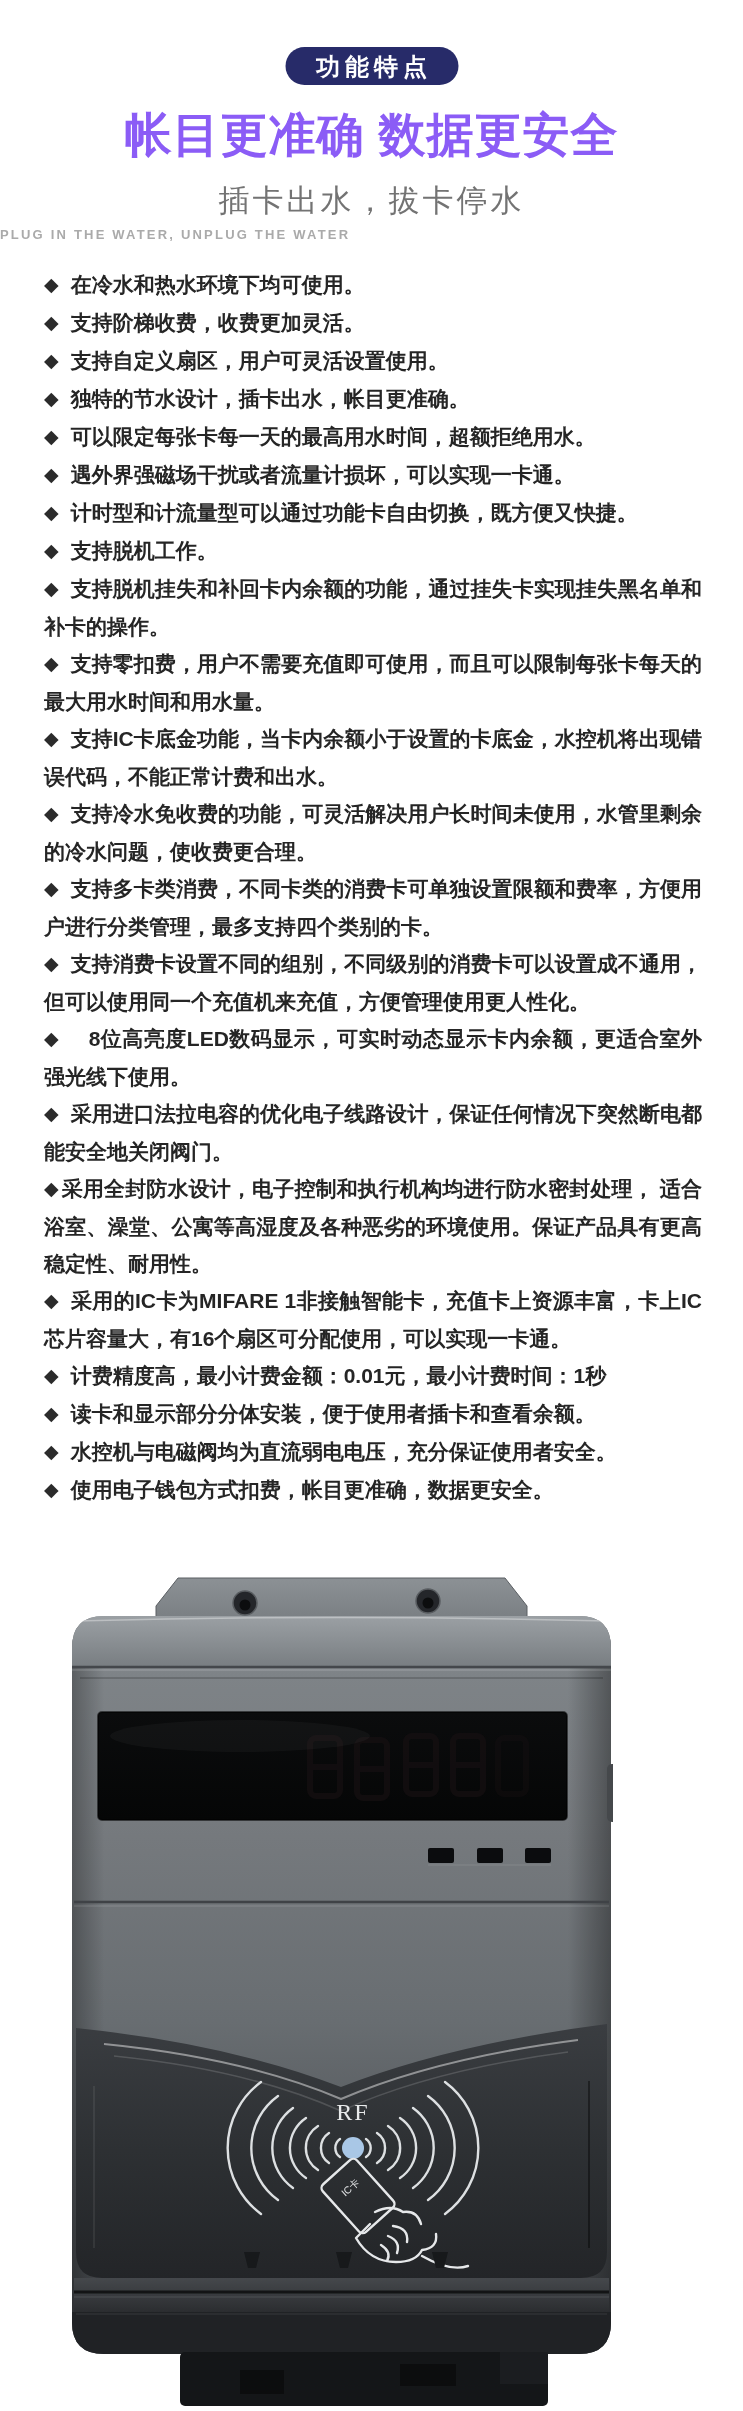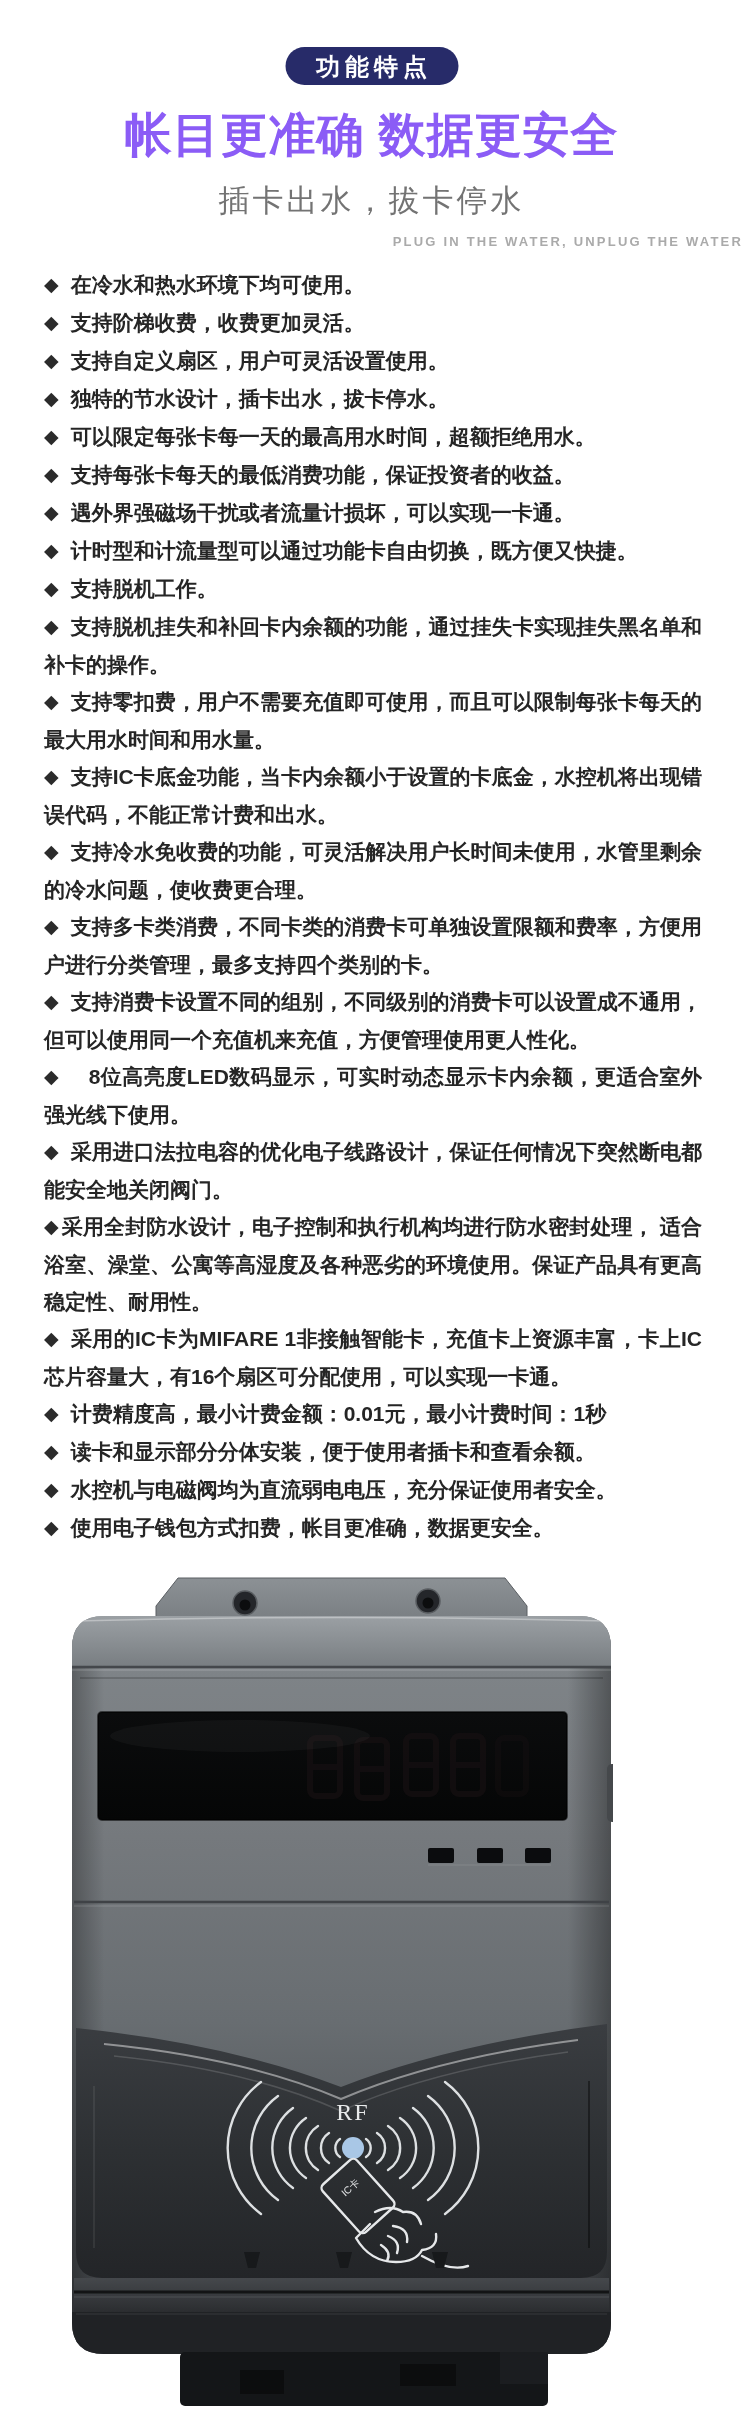--- a/index.html
+++ b/index.html
@@ -16,21 +16,21 @@
   }
   .title{
     position:absolute;top:104px;left:0;width:100%;margin:0;text-align:center;
     font-size:47px;font-weight:700;color:#8b5cf6;letter-spacing:1px;
   }
   .subtitle{
     position:absolute;top:180px;left:0;width:100%;text-align:center;
     font-size:31px;font-weight:400;color:#737373;letter-spacing:3px;
   }
   .subtitle-en{
-    position:absolute;top:234px;left:0;width:100%;text-align:right;
+    position:absolute;top:227px;left:0;width:100%;text-align:left;
     font-size:13px;font-weight:600;color:#aaaaaa;letter-spacing:2.2px;
   }
   
   .features{
     position:absolute;top:266px;left:44px;width:658px;
   }
   .feature{
     margin:0;font-size:21px;line-height:37px;color:#252525;font-weight:600;
     text-align:justify;
   }
@@ -50,23 +50,22 @@
 
   <div class="badge">功能特点</div>
   <h1 class="title">帐目更准确 数据更安全</h1>
   <div class="subtitle">插卡出水，拔卡停水</div>
   <div class="subtitle-en">PLUG IN THE WATER, UNPLUG THE WATER</div>
 
   <div class="features">
       <p class="feature"><span class="bullet">◆</span><span>在冷水和热水环境下均可使用。</span></p>
       <p class="feature"><span class="bullet">◆</span><span>支持阶梯收费，收费更加灵活。</span></p>
       <p class="feature"><span class="bullet">◆</span><span>支持自定义扇区，用户可灵活设置使用。</span></p>
-      <p class="feature"><span class="bullet">◆</span><span>独特的节水设计，插卡出水，拔卡停水。</span></p>
+      <p class="feature"><span class="bullet">◆</span><span>独特的节水设计，插卡出水，帐目更准确。</span></p>
       <p class="feature"><span class="bullet">◆</span><span>可以限定每张卡每一天的最高用水时间，超额拒绝用水。</span></p>
-      <p class="feature"><span class="bullet">◆</span><span>支持每张卡每天的最低消费功能，保证投资者的收益。</span></p>
       <p class="feature"><span class="bullet">◆</span><span>遇外界强磁场干扰或者流量计损坏，可以实现一卡通。</span></p>
       <p class="feature"><span class="bullet">◆</span><span>计时型和计流量型可以通过功能卡自由切换，既方便又快捷。</span></p>
       <p class="feature"><span class="bullet">◆</span><span>支持脱机工作。</span></p>
       <p class="feature"><span class="bullet">◆</span><span>支持脱机挂失和补回卡内余额的功能，通过挂失卡实现挂失黑名单和补卡的操作。</span></p>
       <p class="feature"><span class="bullet">◆</span><span>支持零扣费，用户不需要充值即可使用，而且可以限制每张卡每天的最大用水时间和用水量。</span></p>
       <p class="feature"><span class="bullet">◆</span><span>支持IC卡底金功能，当卡内余额小于设置的卡底金，水控机将出现错误代码，不能正常计费和出水。</span></p>
       <p class="feature"><span class="bullet">◆</span><span>支持冷水免收费的功能，可灵活解决用户长时间未使用，水管里剩余的冷水问题，使收费更合理。</span></p>
       <p class="feature"><span class="bullet">◆</span><span>支持多卡类消费，不同卡类的消费卡可单独设置限额和费率，方便用户进行分类管理，最多支持四个类别的卡。</span></p>
       <p class="feature"><span class="bullet">◆</span><span>支持消费卡设置不同的组别，不同级别的消费卡可以设置成不通用，但可以使用同一个充值机来充值，方便管理使用更人性化。</span></p>
       <p class="feature gap-wide"><span class="bullet">◆</span><span>8位高亮度LED数码显示，可实时动态显示卡内余额，更适合室外强光线下使用。</span></p>

